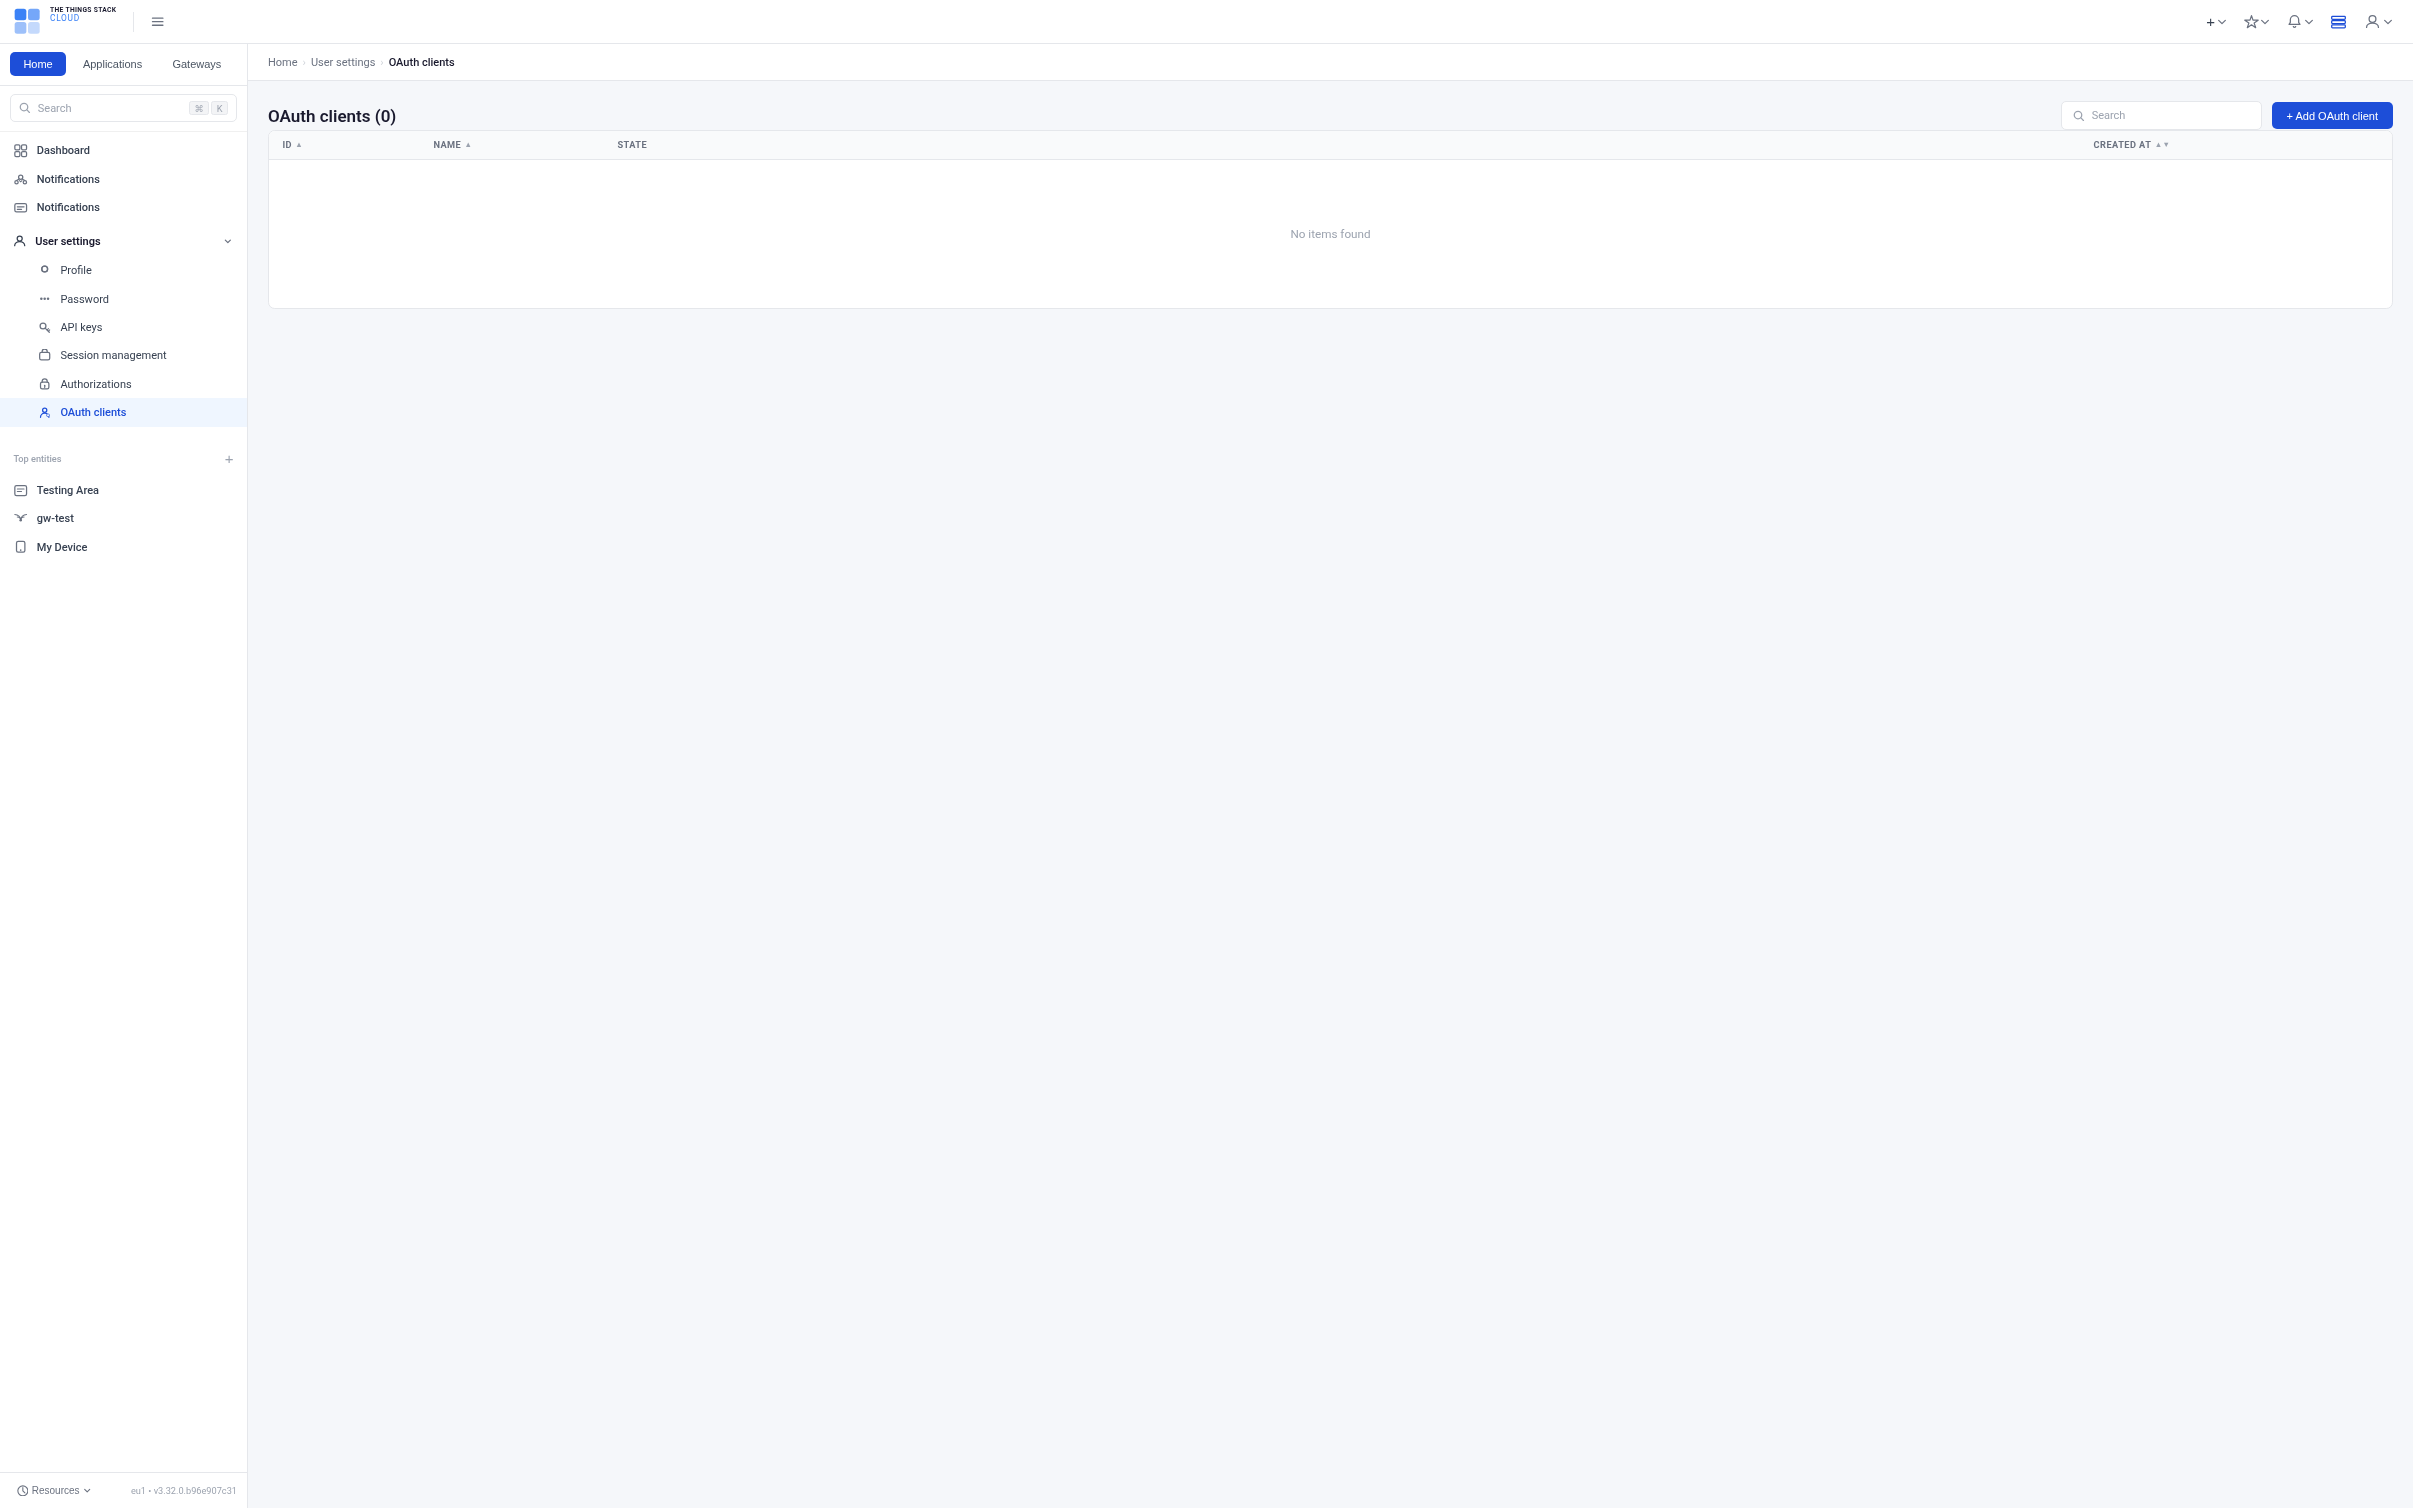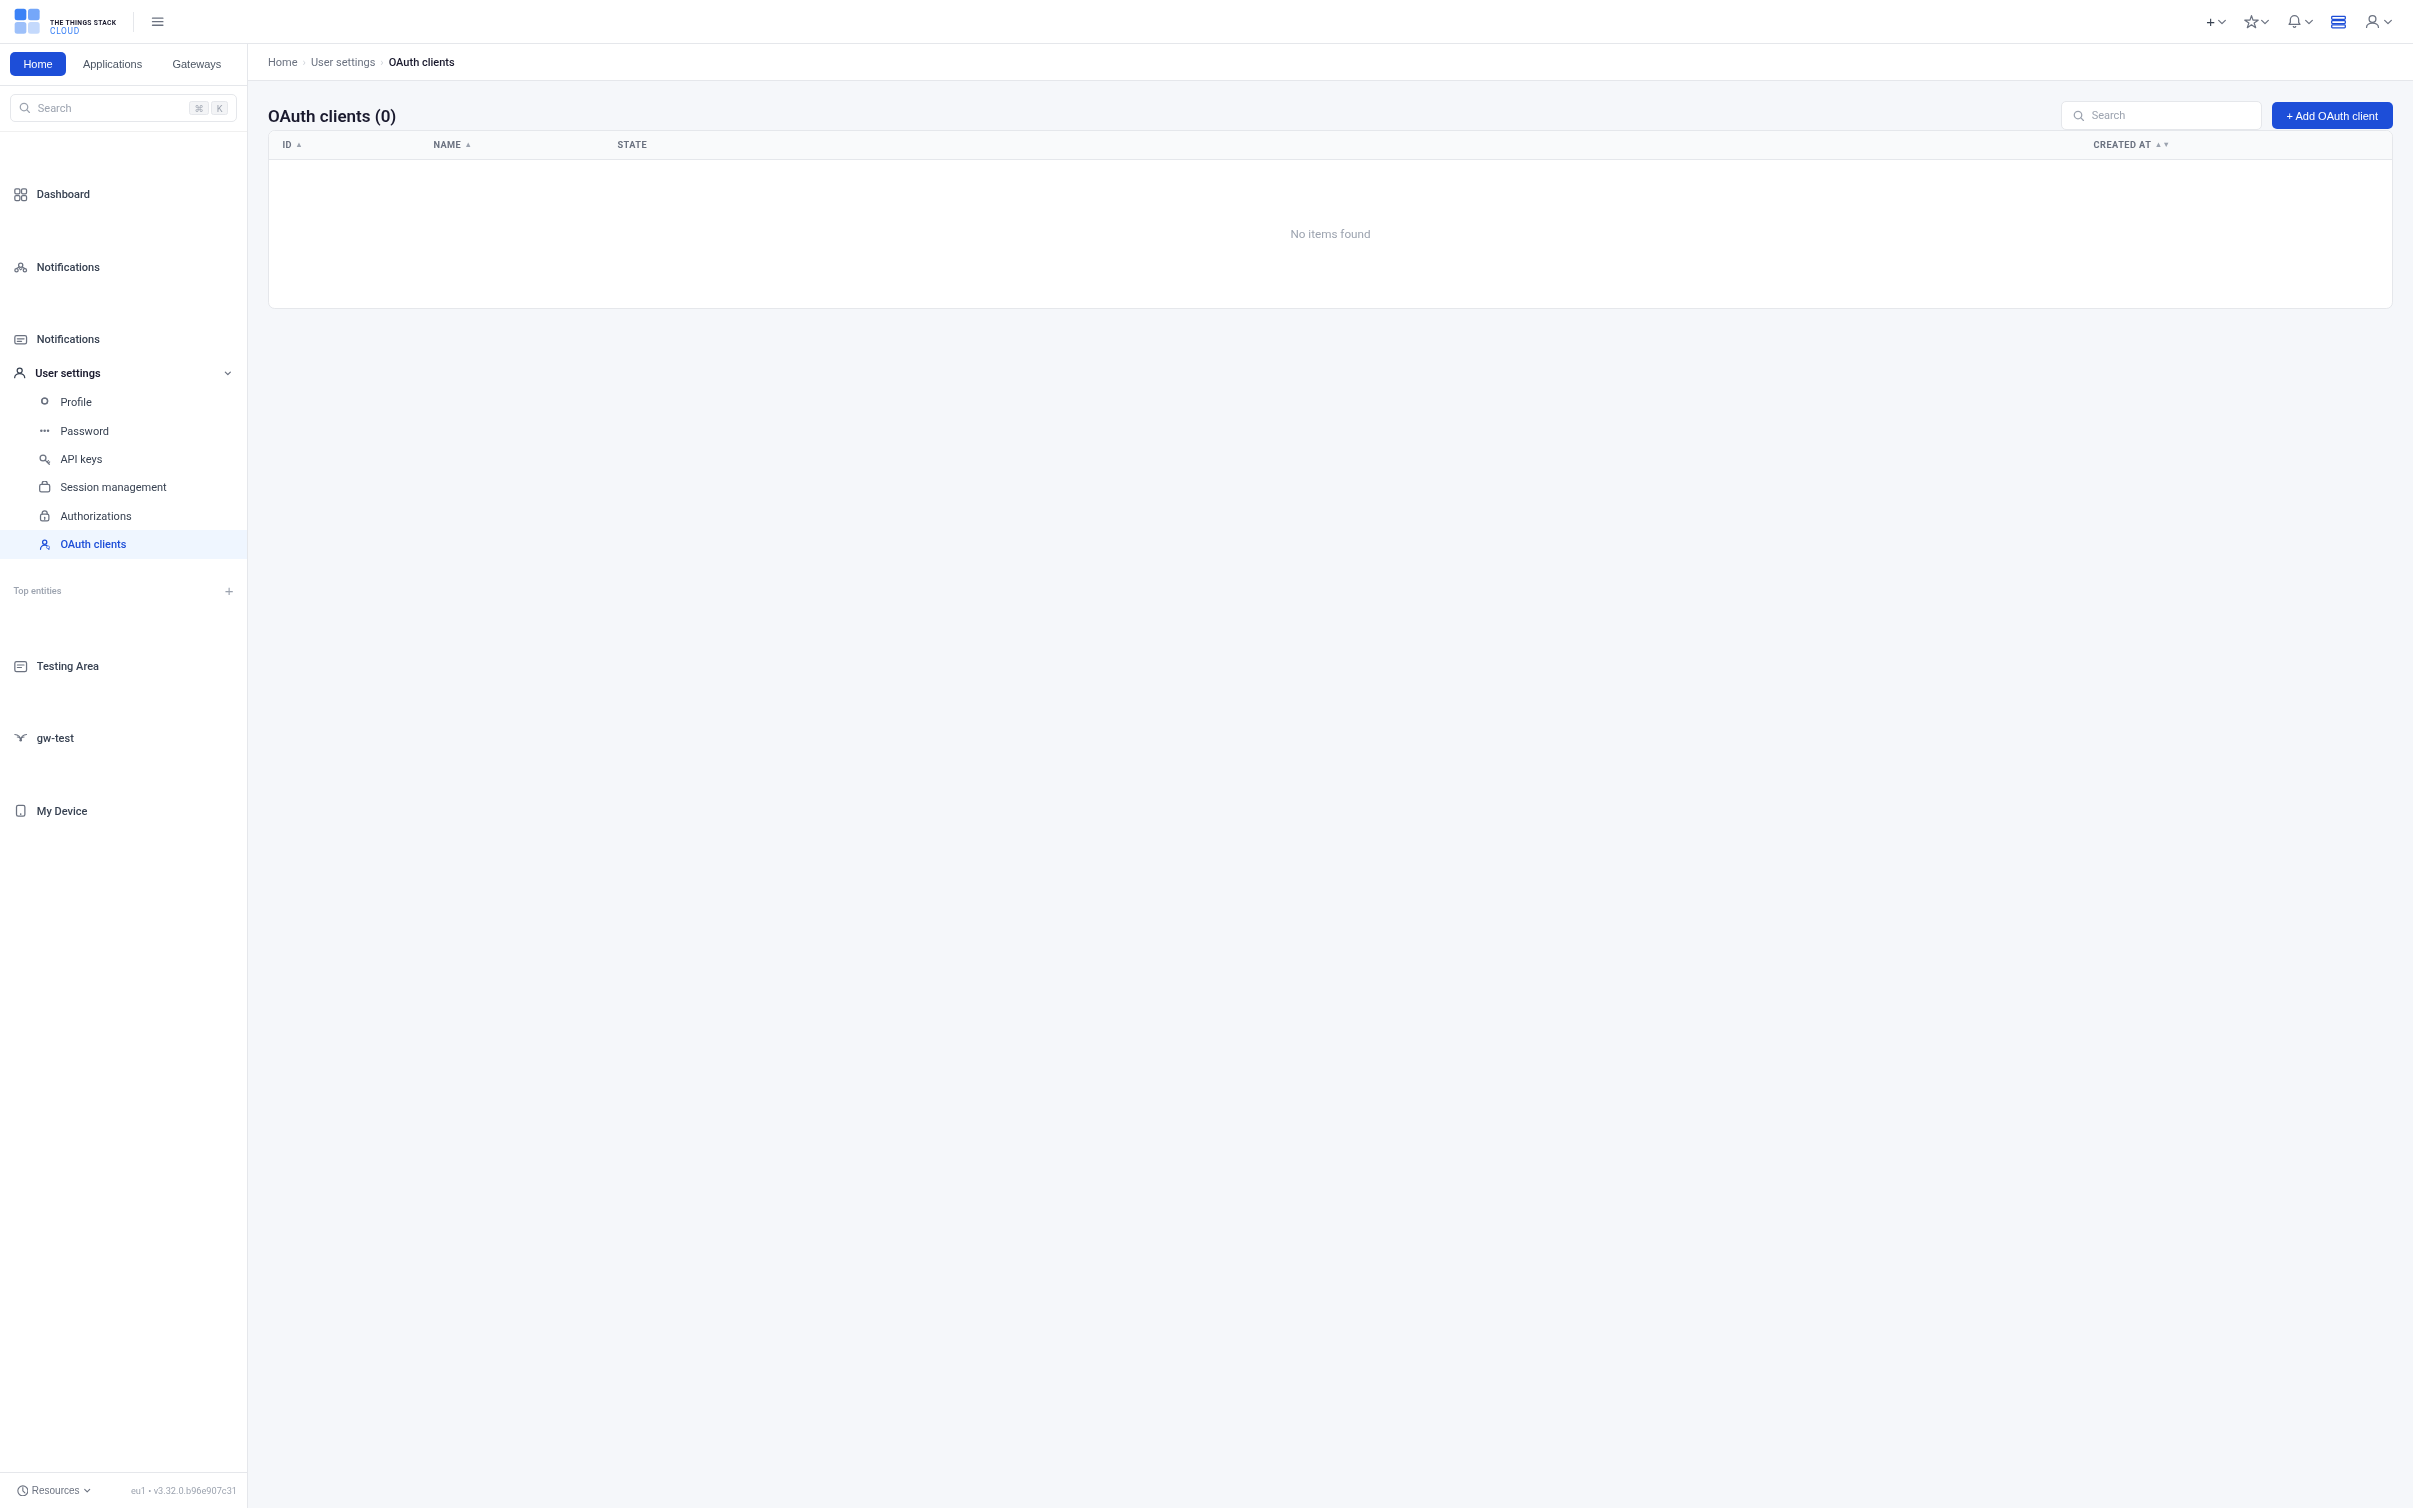--- a/index.html
+++ b/index.html
@@ -1,41 +1,41 @@
 <!DOCTYPE html>
 <html style="font-size:13.4px"><head>
   <meta charset="utf-8">
   <style>
     * { box-sizing: border-box; margin: 0; padding: 0; }
     body { font-family: -apple-system, BlinkMacSystemFont, 'Segoe UI', Roboto, sans-serif; font-size: 11.7px; background: #f5f7fa; color: #1a1a2e; display: flex; flex-direction: column; height: 100vh; overflow: hidden; }
 
     
     .topbar { display: flex; align-items: center; background: #fff; border-bottom: 0.8px solid #e5e7eb; height: 44px; padding: 0 13.4px; gap: 6.7px; flex-shrink: 0; }
-    .logo { display: flex; align-items: flex-end; gap: 6.7px; margin-right: 6.7px; }
+    .logo { display: flex; align-items: flex-start; gap: 6.7px; margin-right: 6.7px; }
     .logo-icon { width: 30px; height: 30px; }
     .logo-text { display: flex; flex-direction: column; line-height: 1.1; }
     .logo-text .top { font-size: 6.7px; font-weight: 700; color: #1a1a2e; letter-spacing: 0.05em; }
     .logo-text .bottom { font-size: 8.4px; font-weight: 400; color: #3b82f6; letter-spacing: 0.08em; }
     .topbar-divider { width: 0.8px; height: 20px; background: #e5e7eb; margin: 0 3.4px; }
     .topbar-icon-btn { display: flex; align-items: center; gap: 1.7px; padding: 5px 6.7px; border-radius: 5px; cursor: pointer; color: #6b7280; border: none; background: none; }
     .topbar-right { margin-left: auto; display: flex; align-items: center; gap: 3.4px; }
 
     
     .layout { display: flex; flex: 1; overflow: hidden; }
     .sidebar { width: 248px; background: #fff; border-right: 0.8px solid #e5e7eb; display: flex; flex-direction: column; flex-shrink: 0; overflow-y: auto; }
     .sidebar-nav-tabs { display: flex; gap: 3.4px; padding: 8.4px 10px; border-bottom: 0.8px solid #e5e7eb; }
     .nav-tab { padding: 5.9px 13.4px; border-radius: 5px; cursor: pointer; font-size: 11px; font-weight: 500; color: #4b5563; border: none; background: none; }
     .nav-tab.active { background: #1d4ed8; color: #fff; }
     .sidebar-search { padding: 8.4px 10px; border-bottom: 0.8px solid #f0f0f0; }
     .sidebar-search-box { display: flex; align-items: center; gap: 6.7px; padding: 5.9px 8.4px; border: 0.8px solid #e5e7eb; border-radius: 5px; color: #9ca3af; font-size: 11px; cursor: text; }
     .sidebar-search-box span { flex: 1; }
     .kbd-shortcut { display: flex; gap: 2.5px; }
     .kbd { background: #f3f4f6; border: 0.8px solid #e5e7eb; border-radius: 2.5px; padding: 0.8px 4.2px; font-size: 9.2px; color: #9ca3af; }
     .sidebar-section { padding: 5px 0; }
-    .sidebar-item { display: flex; align-items: center; gap: 8.4px; padding: 6.7px 13.4px; cursor: pointer; color: #374151; font-size: 11px; font-weight: 500; border-radius: 0; margin-top: 44px; }
+    .sidebar-item { display: flex; align-items: center; gap: 8.4px; padding: 6.7px 13.4px; cursor: pointer; color: #374151; font-size: 11px; font-weight: 500; border-radius: 0; }
     .sidebar-item .item-icon { width: 15px; height: 15px; display: flex; align-items: center; justify-content: center; flex-shrink: 0; }
     .sidebar-item-group { }
     .sidebar-item-group .group-header { display: flex; align-items: center; gap: 8.4px; padding: 6.7px 13.4px; cursor: pointer; color: #374151; font-size: 11px; font-weight: 500; }
     .group-children { }
     .group-child { display: flex; align-items: center; gap: 8.4px; padding: 6.7px 13.4px 6.7px 37px; cursor: pointer; color: #374151; font-size: 11px; }
     .group-child.active { background: #eff6ff; color: #1d4ed8; font-weight: 500; }
     .group-child .item-icon { width: 15px; height: 15px; display: flex; align-items: center; justify-content: center; flex-shrink: 0; }
     .top-entities-header { display: flex; align-items: center; justify-content: space-between; padding: 8.4px 13.4px 5px; margin-top: 16px; }
     .top-entities-label { font-size: 9.2px; color: #9ca3af; font-weight: 500; text-transform: none; letter-spacing: 0; }
     .top-entities-add { color: #9ca3af; cursor: pointer; font-size: 15px; line-height: 1; background: none; border: none; }

